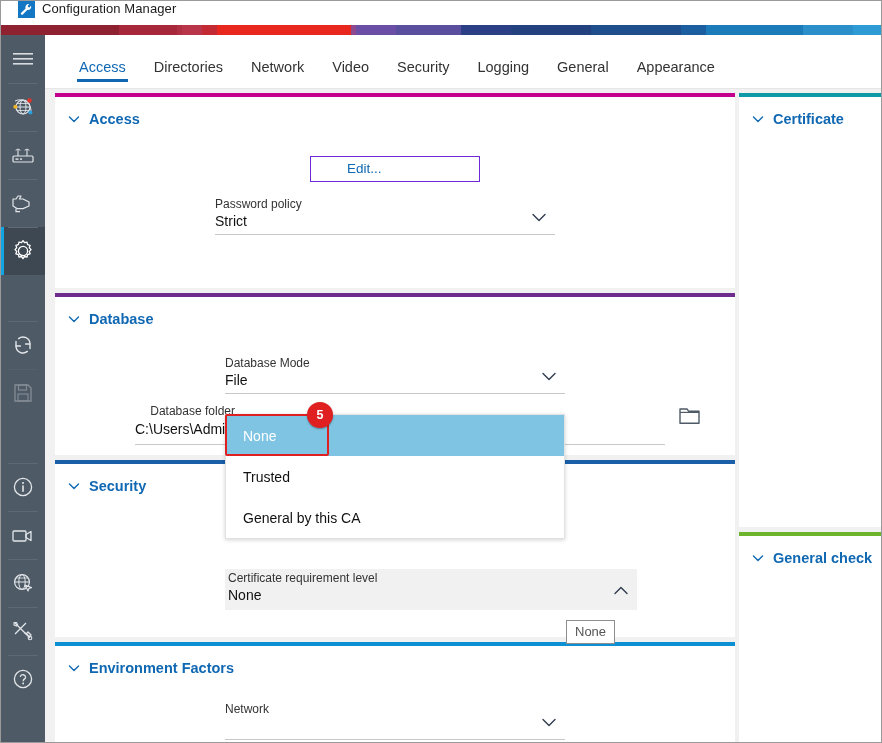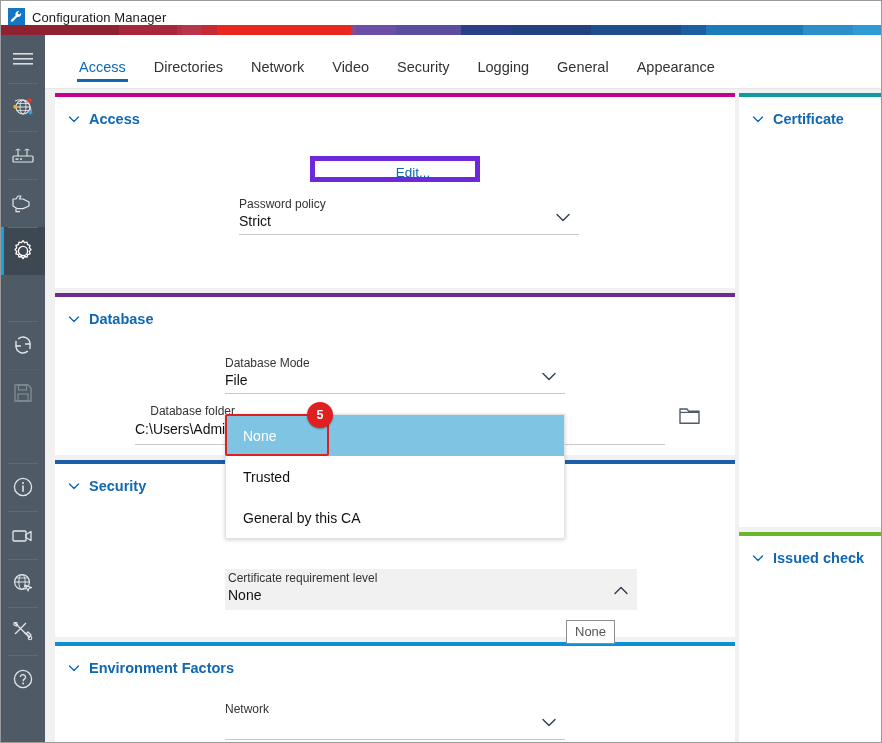--- a/index.html
+++ b/index.html
@@ -14,22 +14,22 @@
     overflow: hidden;
     border: 1px solid #9a9a9a;
     background: #ffffff;
   }
 
   
   .titlebar {
     position: absolute; left: 0; top: 0;
     width: 882px; height: 24px;
     background: #ffffff;
-    display: flex; align-items: flex-end;
-    padding-left: 7px;
+    display: flex; align-items: flex-start;
+    padding-left: 17px;
   }
   .app-icon {
     width: 17px; height: 17px;
     background: #1477c4;
     position: relative;
     flex: 0 0 auto;
     margin-right: 7px;
     display: flex; align-items: center; justify-content: center;
   }
   .app-icon svg { display: block; }
@@ -126,25 +126,24 @@
   .chev svg { display: block; }
   .panel-title {
     font-size: 14.5px;
     font-weight: bold;
     color: #1068b3;
   }
 
   
   .btn-outline {
     position: absolute;
-    border: 5px solid #6d28d9;
+    border: 1px solid #6d28d9;
     background: #ffffff;
     color: #1068b3;
     font-size: 13.5px;
-    text-align: center;
     line-height: 24px;
     height: 26px;
     padding-left: 36px;
   }
   .combo {
     position: absolute;
     border-bottom: 1px solid #c8c8c8;
     background: transparent;
   }
   .combo .lbl {
@@ -431,21 +430,21 @@
         <span class="chev">
           <svg width="14" height="14" viewBox="0 0 14 14">
               <path d="M2.5 5l4.5 4.4L11.5 5" fill="none" stroke="#1068b3" stroke-width="1.4" stroke-linecap="round" stroke-linejoin="round"></path>
             </svg>
         </span>
         <span class="panel-title">Access</span>
       </div>
 
       <div class="btn-outline" style="left:255px; top:59px; width:170px;">Edit...</div>
 
-      <div class="combo" style="left:184px; top:100px; width:340px; height:38px;">
+      <div class="combo" style="left:160px; top:100px; width:340px; height:38px;">
         <div class="lbl">Password policy</div>
         <div class="val">Strict</div>
         <span class="arrow">
           <svg width="24" height="24" viewBox="0 0 24 24">
               <path d="M6 9.5l6 6 6-6" fill="none" stroke="#2e3b4e" stroke-width="1.4" stroke-linecap="round" stroke-linejoin="round"></path>
             </svg>
         </span>
       </div>
 
     </div>
@@ -534,21 +533,21 @@
       </div>
     </div>
 
     <div class="panel" style="left:694px; top:443px; width:144px; height:212px; border-top-color:#6cb52d;">
       <div class="panel-head">
         <span class="chev">
           <svg width="14" height="14" viewBox="0 0 14 14">
               <path d="M2.5 5l4.5 4.4L11.5 5" fill="none" stroke="#1068b3" stroke-width="1.4" stroke-linecap="round" stroke-linejoin="round"></path>
             </svg>
         </span>
-        <span class="panel-title">Issued check</span>
+        <span class="panel-title">General check</span>
       </div>
     </div>
 
     <div class="dropdown" style="left:180px; top:325px; width:340px;">
       <div class="dd-item sel">None</div>
       <div class="dd-item">Trusted</div>
       <div class="dd-item">General by this CA</div>
     </div>
 
     <div class="marker-box" style="left:180px; top:325px; width:104px; height:42px;"></div>

